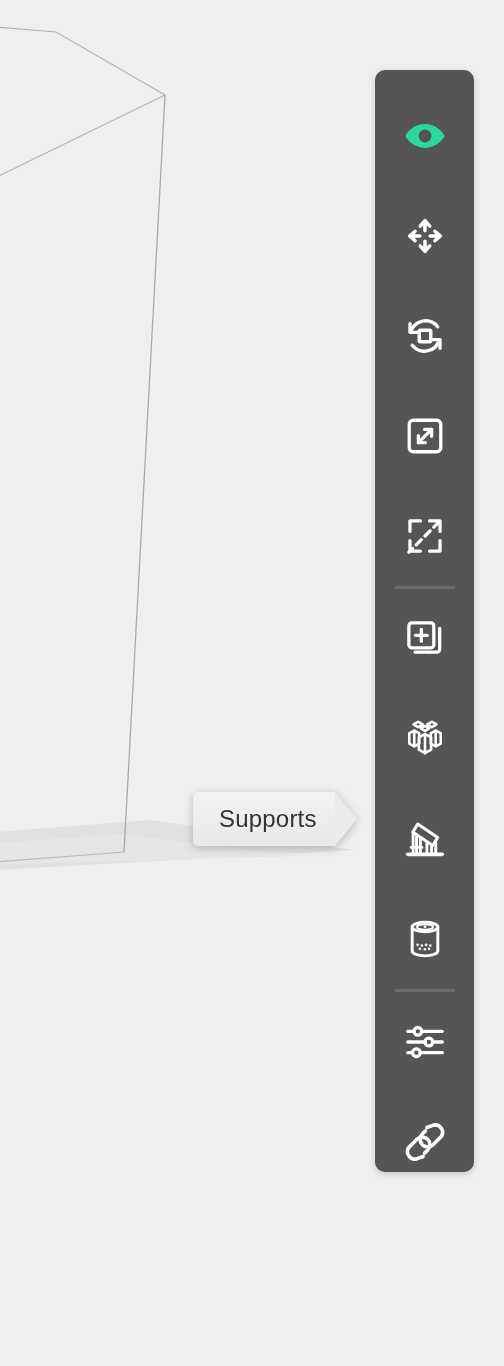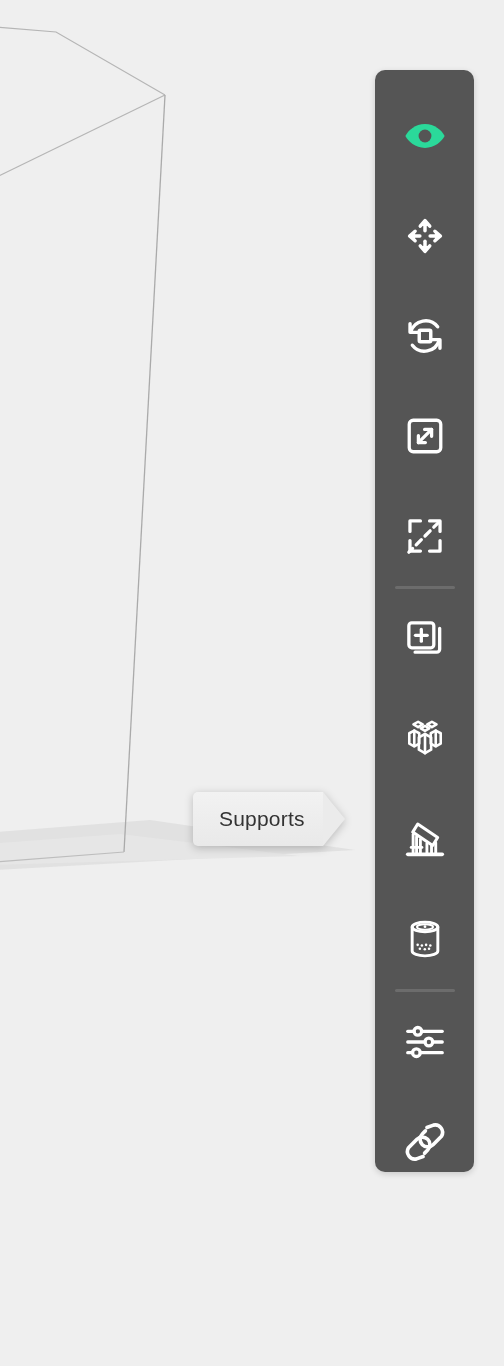--- a/index.html
+++ b/index.html
@@ -41,21 +41,21 @@
   #tooltip .tip-body {
     background: linear-gradient(180deg, #f2f2f2 0%, #e9e9e9 100%);
     height: 54px;
     display: flex;
     align-items: center;
     padding: 0 18px 0 26px;
     border-radius: 5px 0 0 5px;
     box-sizing: border-box;
   }
   #tooltip .tip-label {
-    font-size: 21px;
+    font-size: 24px;
     color: #333333;
     letter-spacing: 0.2px;
     white-space: nowrap;
   }
   #tooltip .tip-arrow {
     width: 0; height: 0;
     border-top: 27px solid transparent;
     border-bottom: 27px solid transparent;
     border-left: 22px solid #ebebeb;
   }

